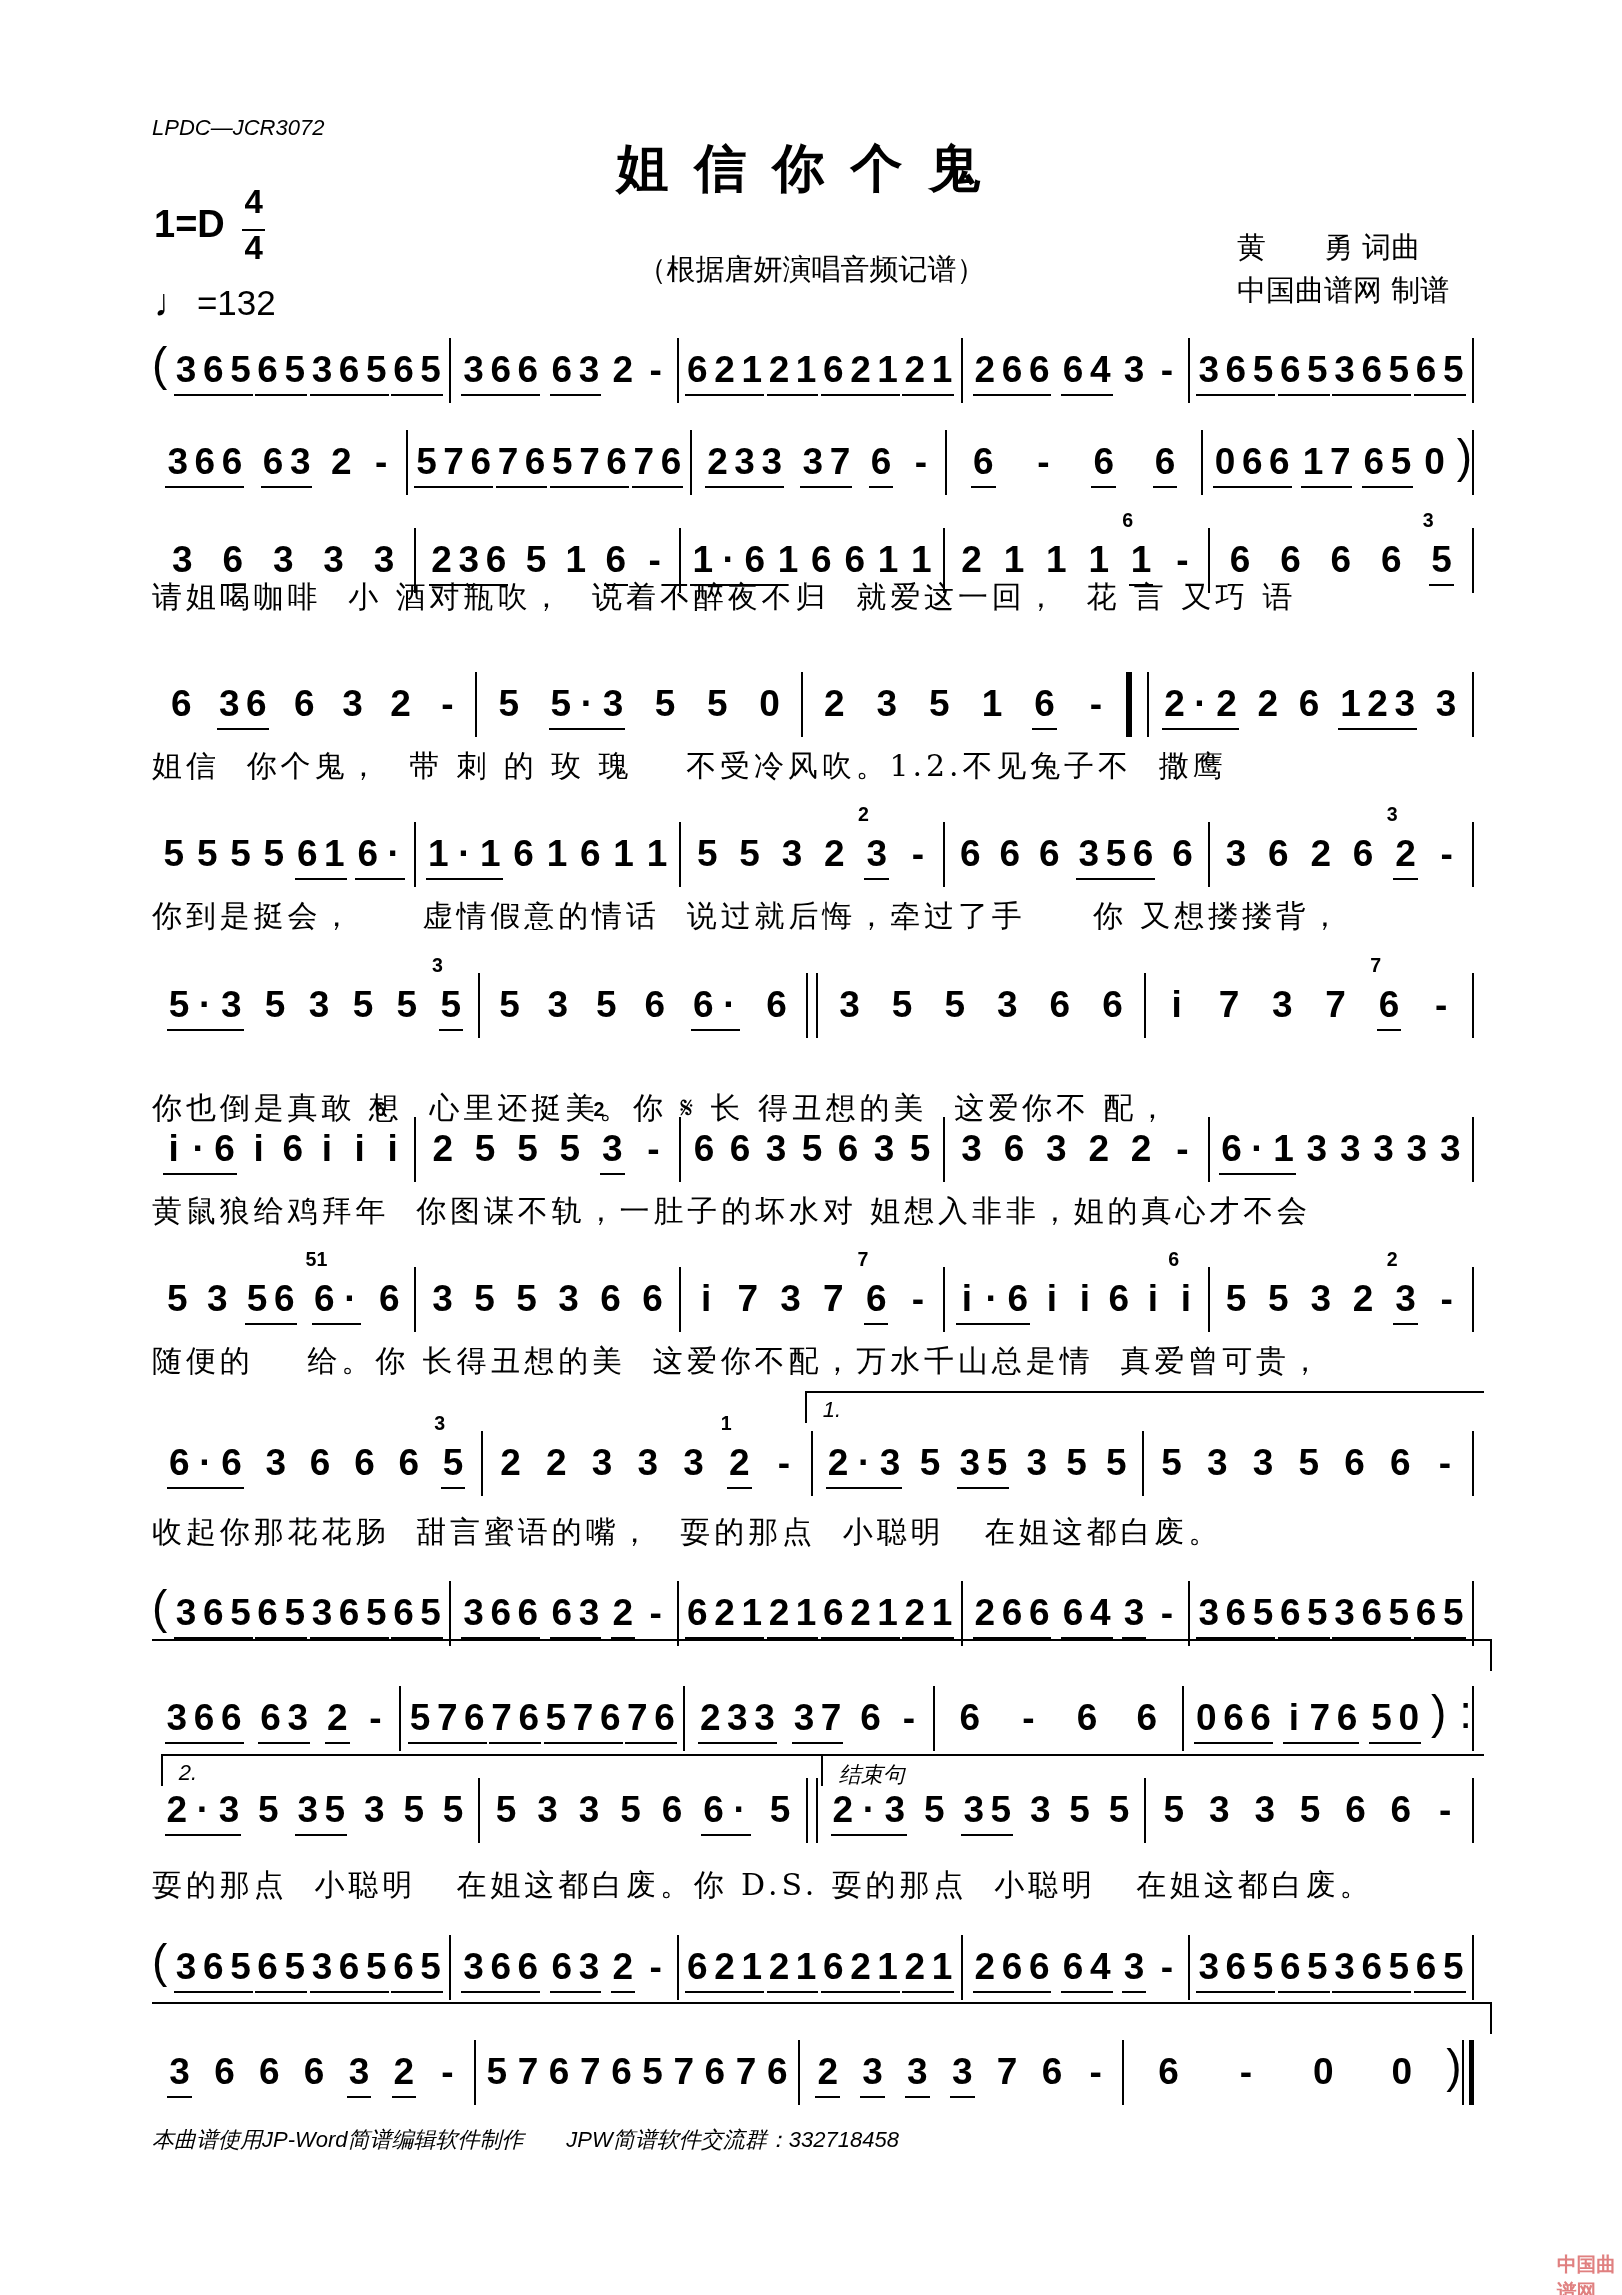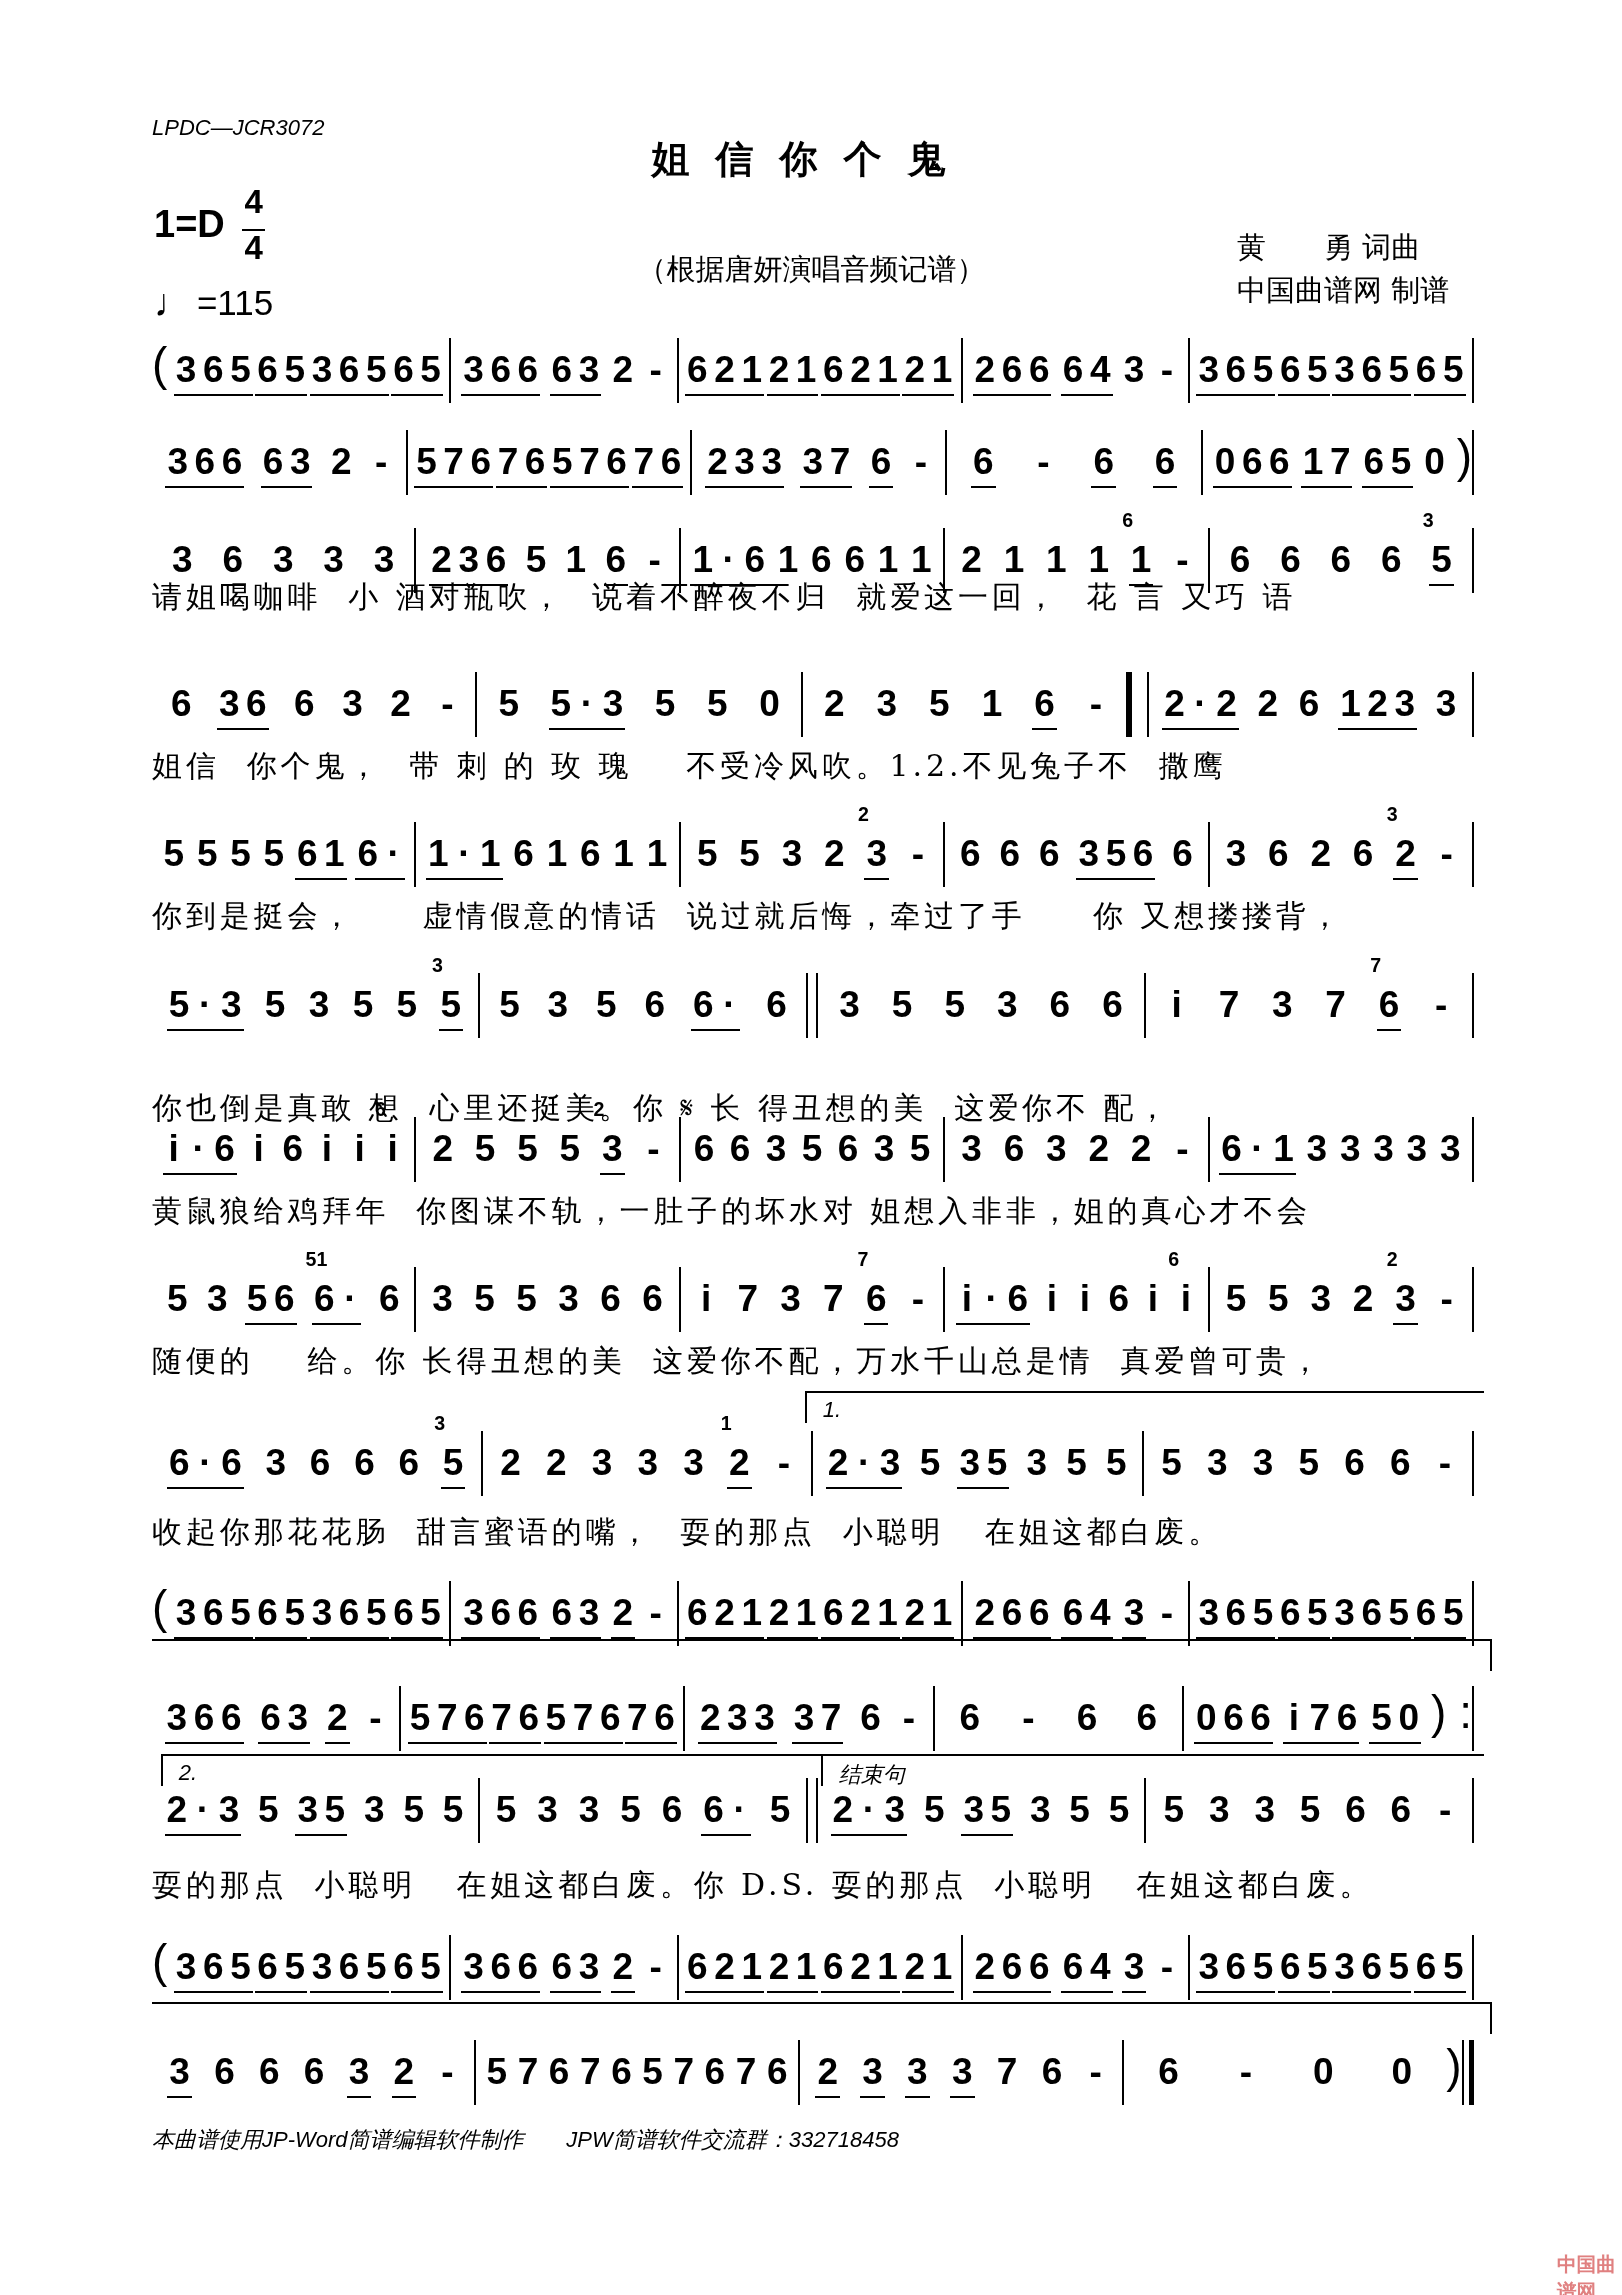--- a/index.html
+++ b/index.html
@@ -1,19 +1,19 @@
 <!DOCTYPE html>
 <html style="font-size:10.5px"><head>
 <meta charset="utf-8">
 <style>
   html,body{margin:0;padding:0;background:#fff;}
   body{width:1623px;height:2295px;position:relative;overflow:hidden;font-family:"Liberation Sans",sans-serif;color:#000;}
   .abs{position:absolute;}
   #code{left:152px;top:115px;font-size:22px;font-style:italic;}
-  #title{left:0;width:1623px;top:134px;text-align:center;font-family:"DejaVu Serif",serif;font-size:38px;font-weight:bold;letter-spacing:26px;}
+  #title{left:0;width:1623px;top:134px;text-align:center;font-family:"DejaVu Serif",serif;font-size:52px;font-weight:bold;letter-spacing:26px;}
   #subtitle{left:0;width:1623px;top:250px;text-align:center;font-family:"DejaVu Serif",serif;font-size:29px;}
   #key{left:154px;top:185px;font-size:38px;font-weight:bold;display:flex;align-items:center;}
   #key .frac{display:inline-flex;flex-direction:column;align-items:center;margin-left:17px;line-height:33px;font-size:33px;}
   #key .frac .bar{width:23.6px;height:2.6px;background:#000;}
   #tempo{left:154px;top:281px;font-size:35px;display:flex;align-items:center;}
   #tempo .note{font-size:39px;margin-right:3.9px;}
   #credits{left:1237px;top:226px;font-family:"DejaVu Serif",serif;font-size:29px;line-height:43px;}
   #credits div{white-space:pre;}
 
   .row{position:absolute;left:152px;width:1322px;height:85px;}
@@ -43,21 +43,21 @@
 <div class="abs" id="key">
   <span>1=D</span>
   <span class="frac">
     <span>4</span>
     <span class="bar"></span>
     <span>4</span>
   </span>
 </div>
 <div class="abs" id="tempo">
   <span class="note">♩</span>
-  <span>=115</span>
+  <span>=132</span>
 </div>
 <div class="abs" id="credits">
   <div>黄　　勇 词曲</div>
   <div>中国曲谱网 制谱</div>
 </div>
 
 <div id="score">
     <div class="row" style="top: 327px;">
       <div class="measures">
         <span class="paren">(</span>

